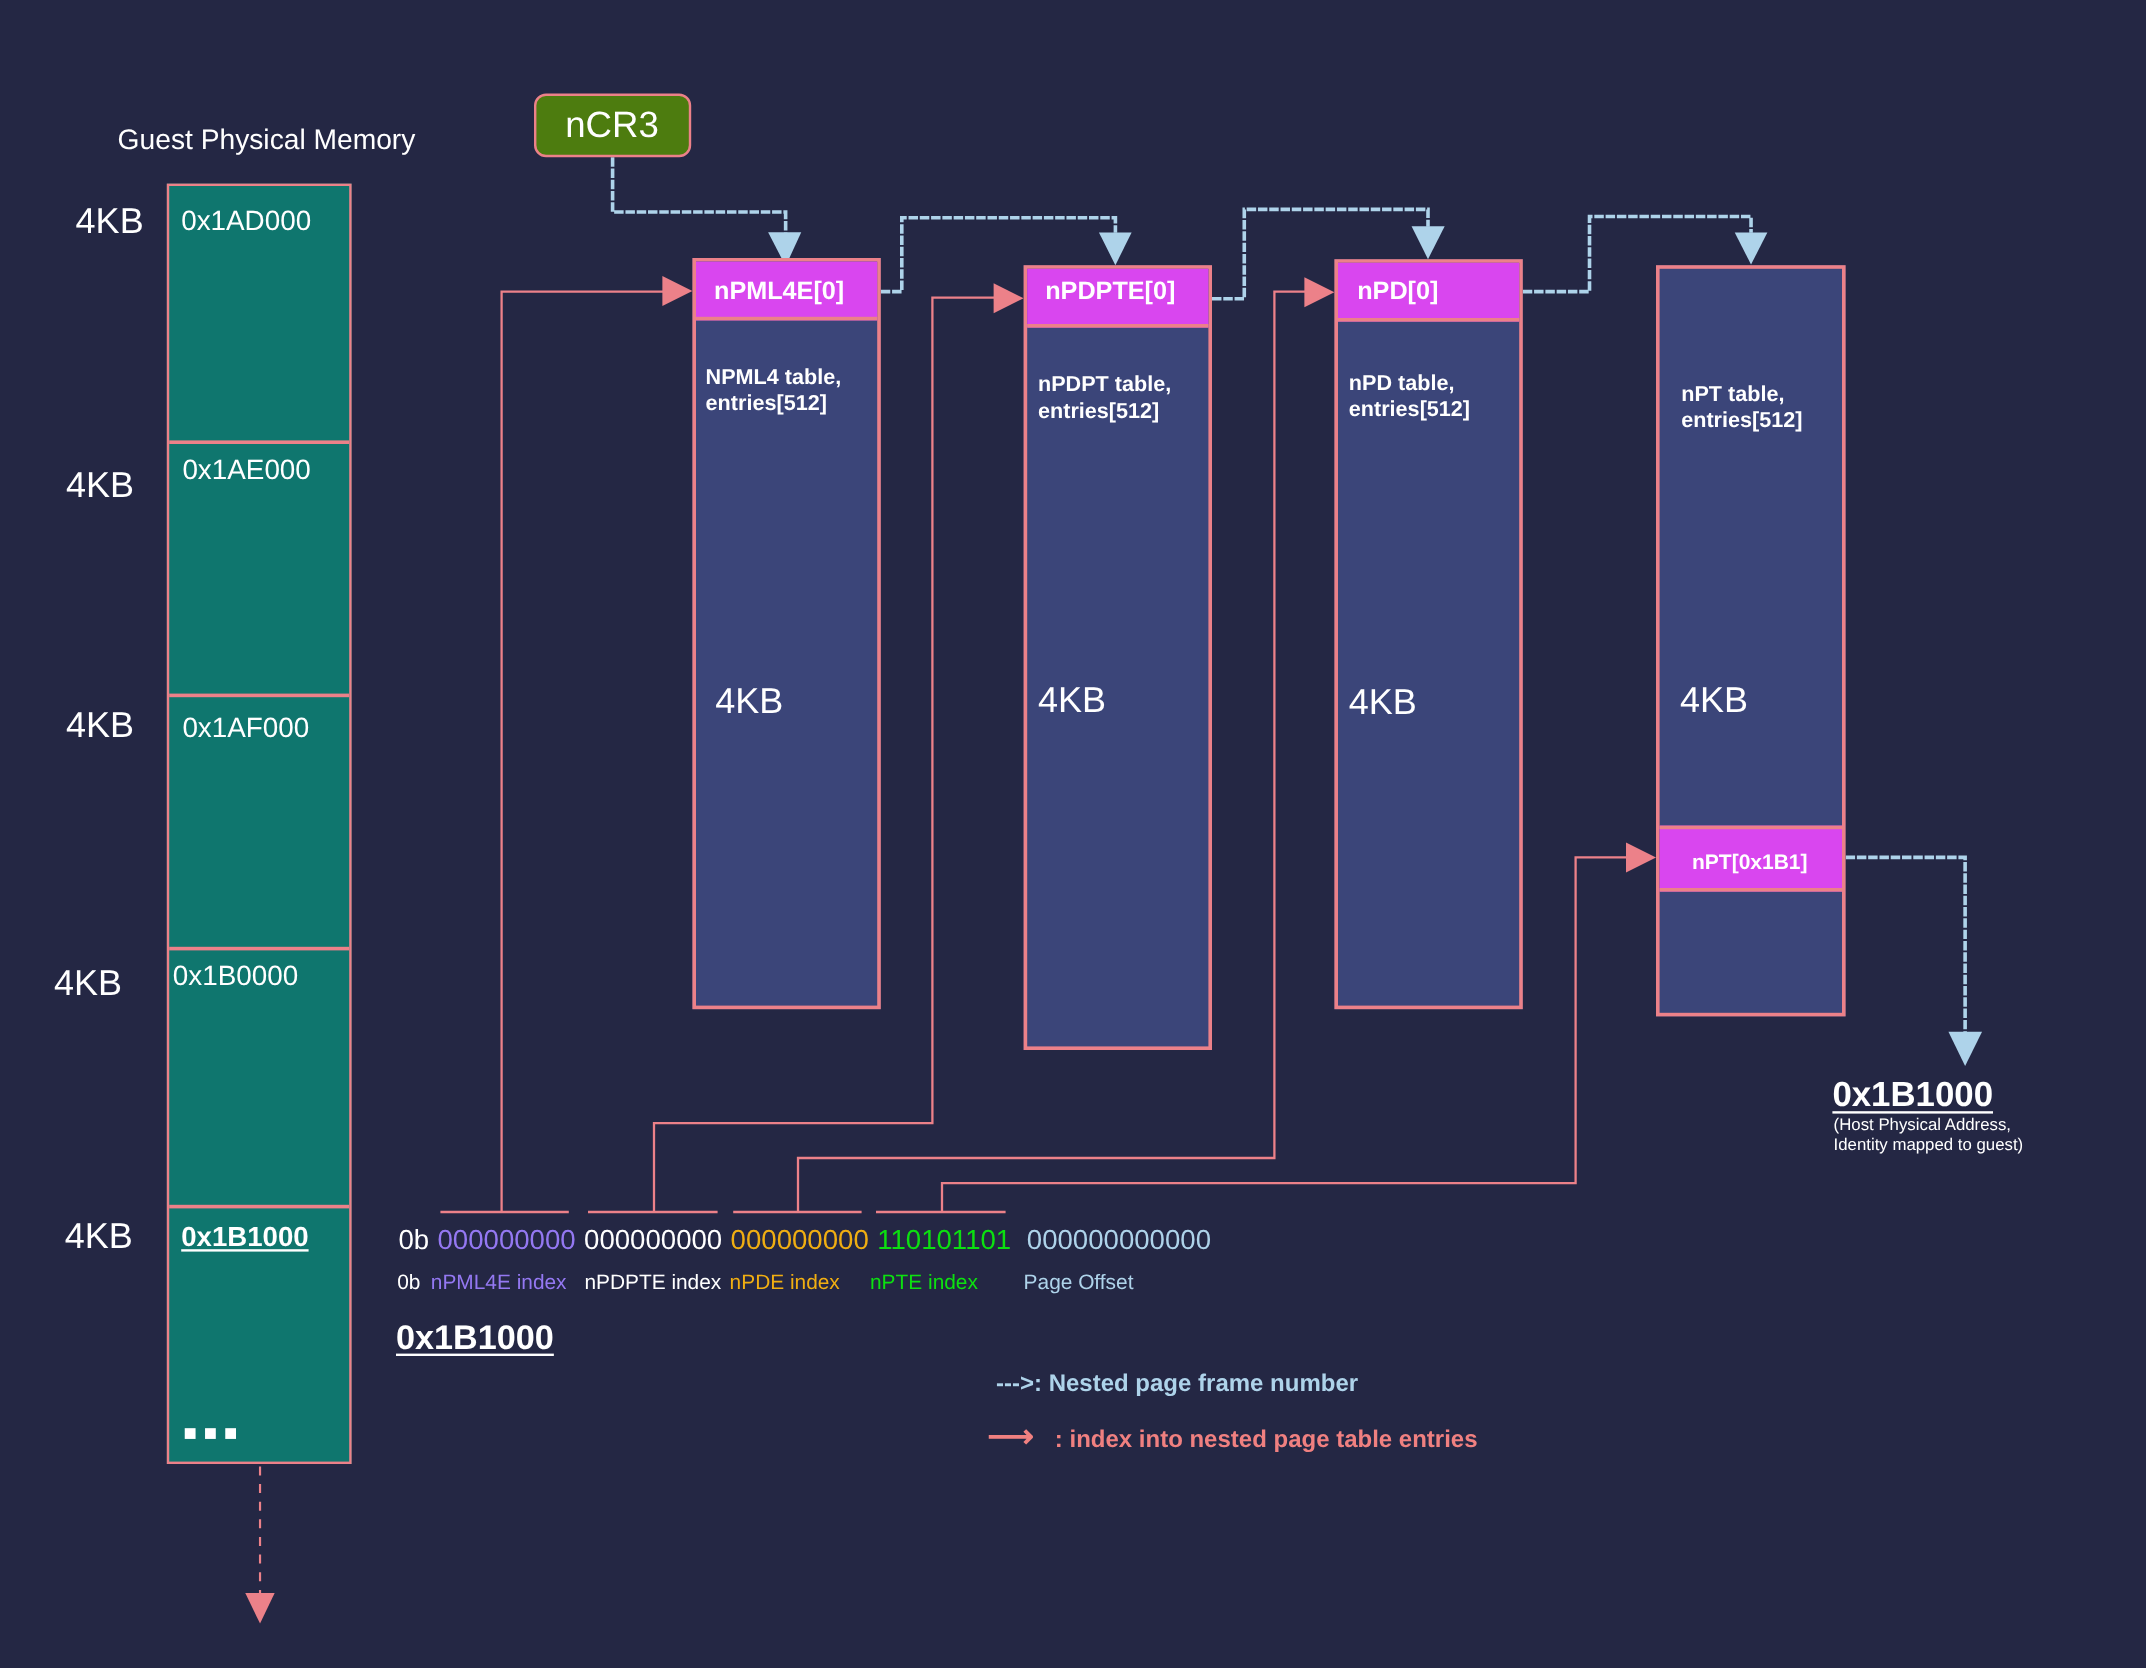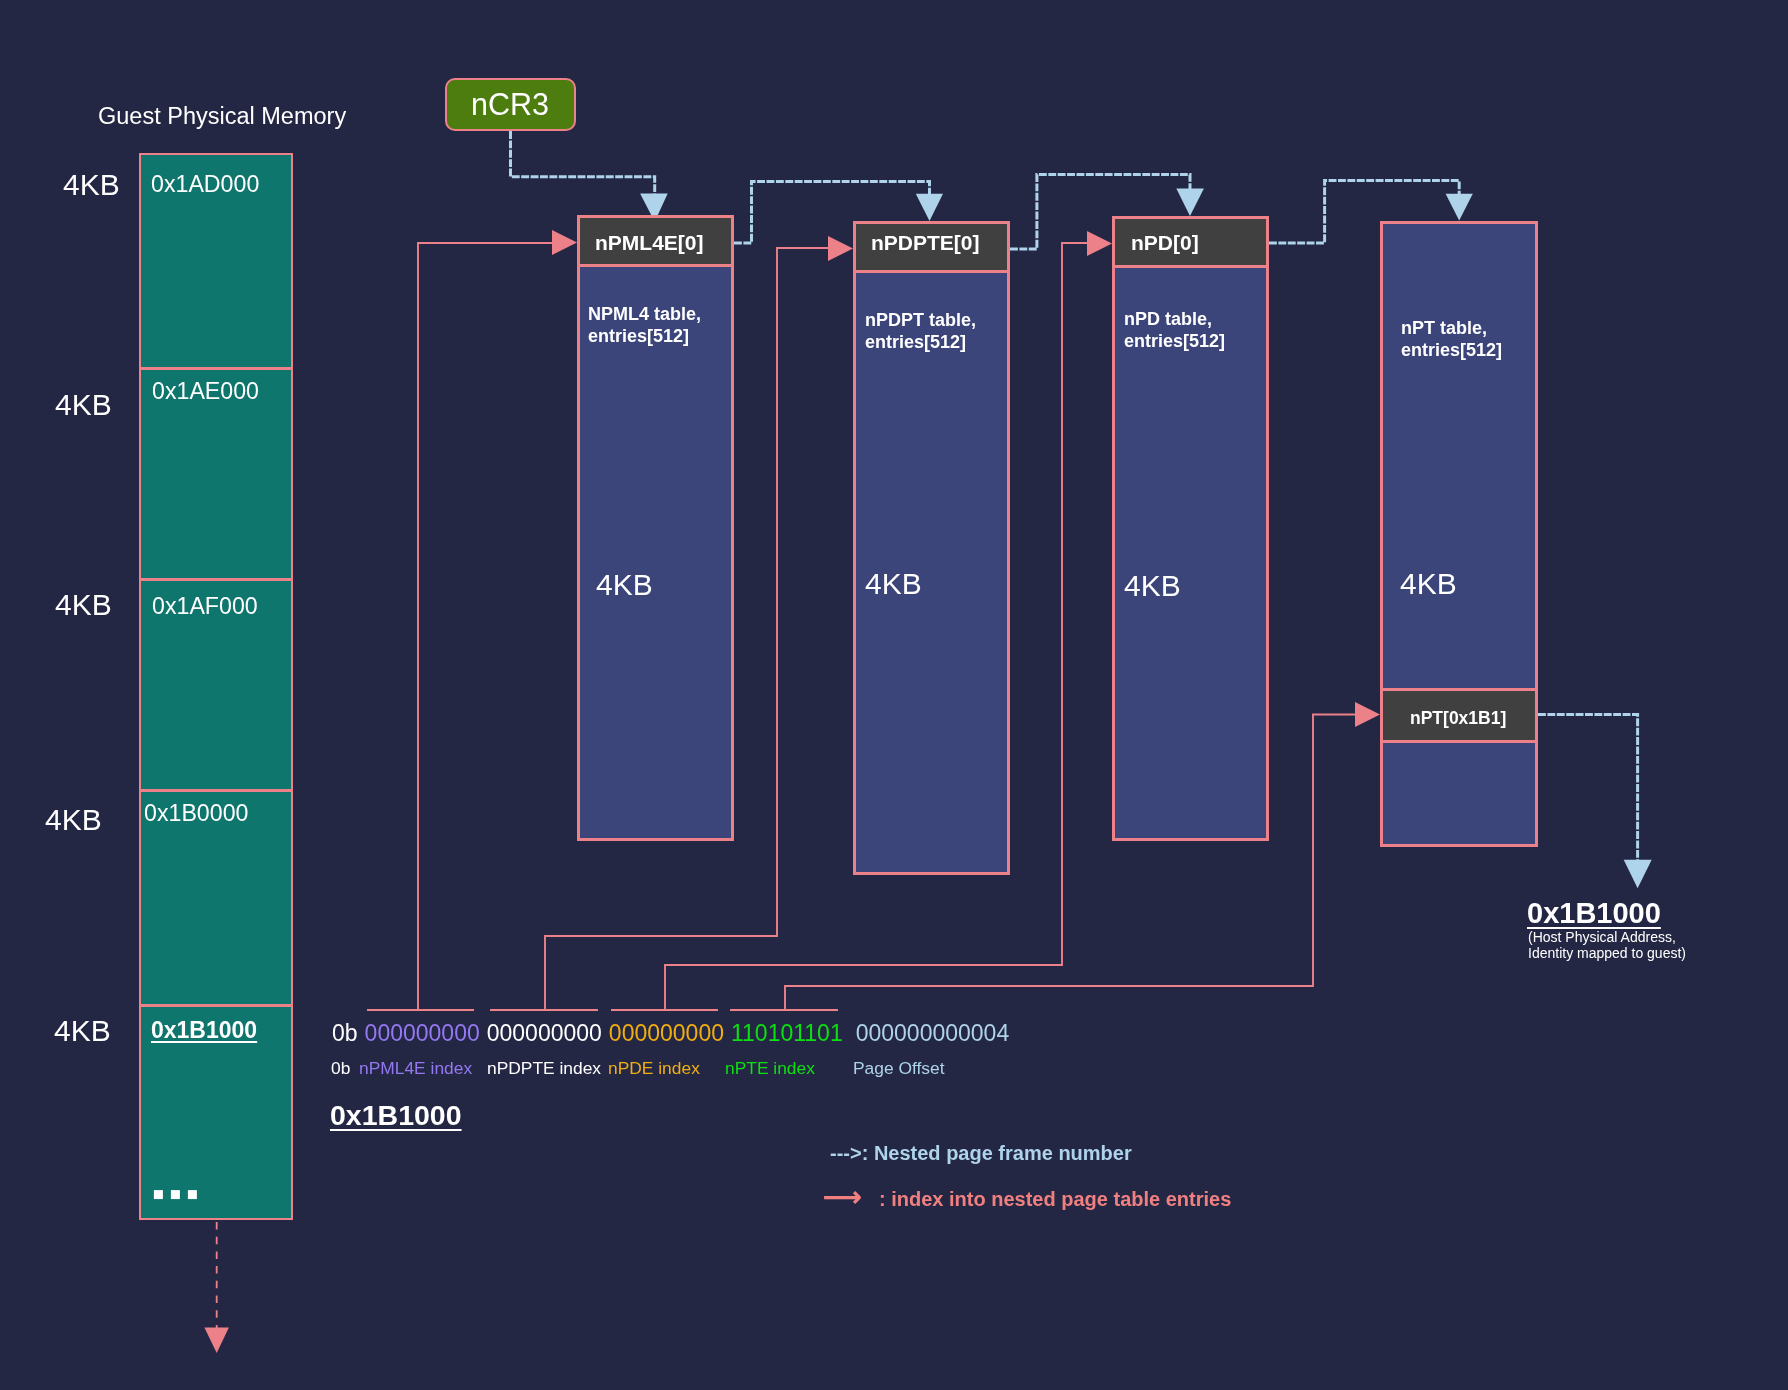--- a/index.html
+++ b/index.html
@@ -32,21 +32,21 @@
         box-sizing:border-box;background:#4d7c0f;border:2px solid #ec8189;border-radius:10px;}
   .ncr3-lbl{left:24px;top:9px;font-size:30.5px;}
 
   
   .tbl{position:absolute;box-sizing:border-box;border:3px solid #ec8189;background:#3b4579;}
   .t0{left:573px;top:215px;width:157px;height:626px;}
   .t1{left:849px;top:221px;width:157px;height:654px;}
   .t2{left:1108px;top:216px;width:157px;height:625px;}
   .t3{left:1376px;top:221px;width:158px;height:626px;}
   .thdr{position:absolute;left:0;top:0;width:100%;height:49px;
-        box-sizing:border-box;background:#404040;border-bottom:3px solid #ec8189;}
+        box-sizing:border-box;background:#d946ef;border-bottom:3px solid #ec8189;}
   .thdr-lbl{left:15px;top:14px;font-size:21px;font-weight:bold;}
   .t1 .thdr-lbl{left:15px;top:8px;}
   .t2 .thdr-lbl{left:16px;top:13px;}
   .tdesc{left:8px;top:86px;font-size:18px;font-weight:bold;line-height:1.22;}
   .t1 .tdesc{left:9px;top:86px;}
   .t2 .tdesc{left:9px;top:90px;}
   .tdesc3{left:18px;top:94px;}
   .tsize{left:16px;top:352px;font-size:30px;}
   .t1 .tsize{left:9px;top:345px;}
   .t2 .tsize{left:9px;top:352px;}
@@ -187,21 +187,21 @@
   <span class="tx tdesc tdesc3"><span>nPT table,</span><br><span>entries[512]</span></span>
   <span class="tx tsize tsize3">4KB</span>
   <div class="thdr thdr3">
     <span class="tx thdr-lbl thdr-lbl3">nPT[0x1B1]</span>
   </div>
 </div>
 
 <div class="tx res-addr">0x1B1000</div>
 <div class="tx res-note"><span>(Host Physical Address,</span><br><span>Identity mapped to guest)</span></div>
 
-<div class="bits"><span class="bprefix">0b</span><span class="bfield bf0">000000000</span><span class="bfield bf1">000000000</span><span class="bfield bf2">000000000</span><span class="bfield bf3">110101101</span><span class="bfield bf4">000000000004</span></div>
+<div class="bits"><span class="bprefix">0b</span><span class="bfield bf0">000000000</span><span class="bfield bf1">000000000</span><span class="bfield bf2">000000000</span><span class="bfield bf3">110101101</span><span class="bfield bf4">000000000000</span></div>
 
 <div class="tx blbl bl-prefix">0b</div>
 <div class="tx blbl bl0">nPML4E index</div>
 <div class="tx blbl bl1">nPDPTE index</div>
 <div class="tx blbl bl2">nPDE index</div>
 <div class="tx blbl bl3">nPTE index</div>
 <div class="tx blbl bl4">Page Offset</div>
 
 <div class="tx bresult">0x1B1000</div>
 

